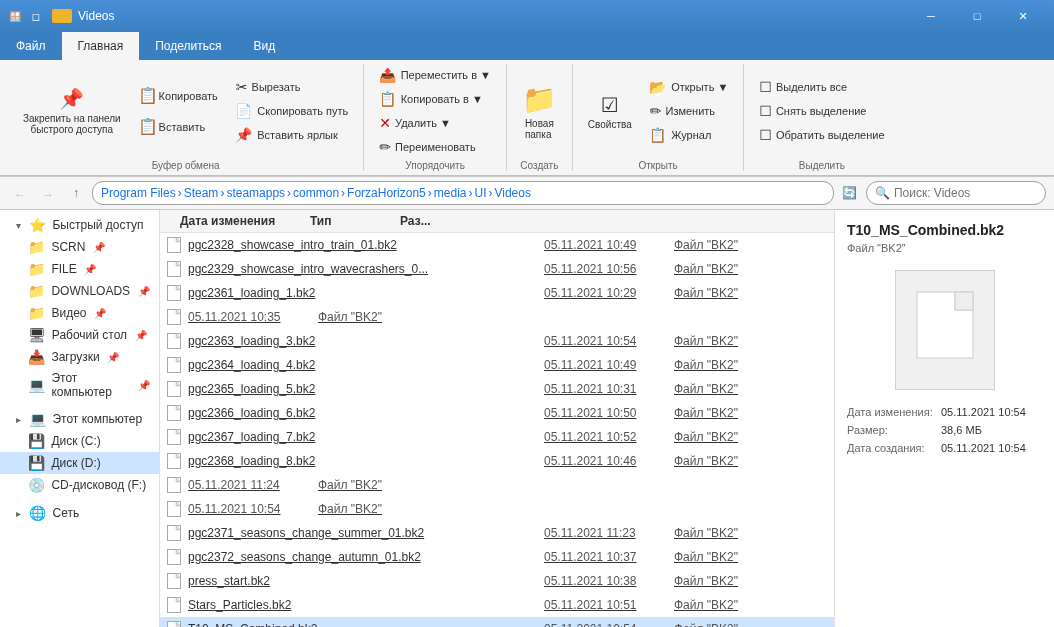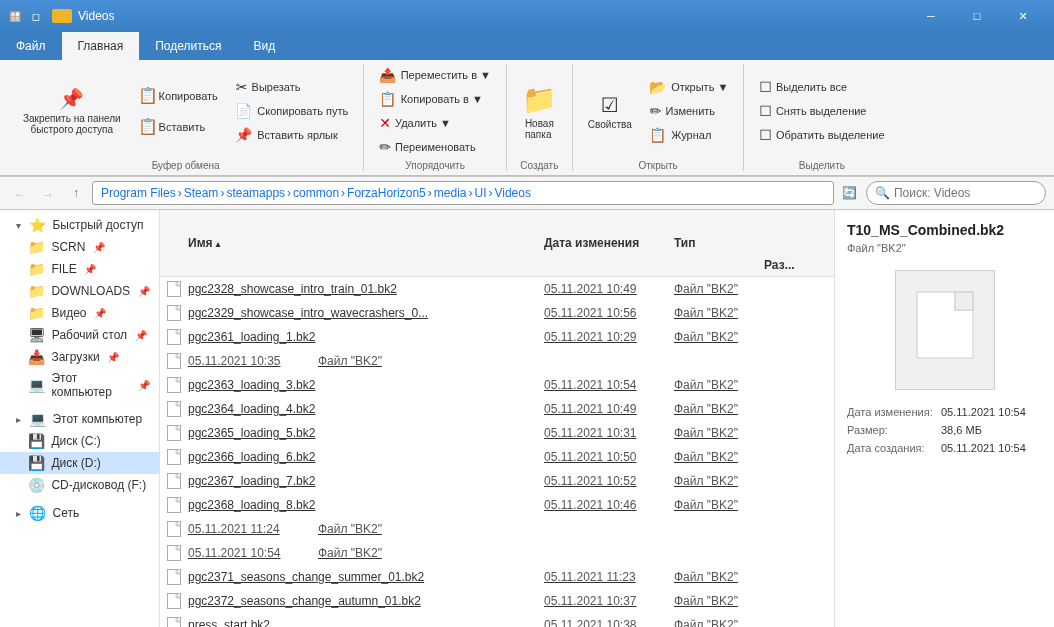--- a/index.html
+++ b/index.html
@@ -36,21 +36,21 @@
     .ribbon-btn { display: flex; flex-direction: column; align-items: center; padding: 4px 6px; cursor: pointer; border: 1px solid transparent; border-radius: 3px; min-width: 40px; font-size: 11px; color: #333; }
     .ribbon-btn .icon { font-size: 20px; margin-bottom: 2px; }
     .ribbon-btn-small { display: flex; align-items: center; gap: 4px; padding: 2px 6px; cursor: pointer; border: 1px solid transparent; border-radius: 3px; font-size: 11px; color: #333; white-space: nowrap; }
     .ribbon-btn-small .icon-sm { font-size: 14px; }
     .ribbon-col { display: flex; flex-direction: column; gap: 2px; }
 
     
     .address-bar { display: flex; align-items: center; padding: 4px 8px; background: #f5f5f5; border-bottom: 1px solid #c8c8c8; gap: 4px; }
     .nav-btn { width: 24px; height: 24px; display: flex; align-items: center; justify-content: center; cursor: pointer; border: 1px solid transparent; border-radius: 3px; font-size: 12px; color: #666; }
     .nav-btn.disabled { color: #bbb; cursor: default; }
-    .address-path { flex: 1; height: 24px; background: white; border: 1px solid #a0a0a0; border-radius: 3px; display: flex; align-items: center; padding: 0 8px; font-size: 12px; color: #333; }
+    .address-path { flex: 1; height: 24px; background: white; border: 1px solid #a0a0a0; border-radius: 11px; display: flex; align-items: center; padding: 0 8px; font-size: 12px; color: #333; }
     .address-path span { color: #1a73e8; cursor: pointer; }
     .address-sep { color: #666; margin: 0 2px; }
     .search-box { width: 180px; height: 24px; background: white; border: 1px solid #a0a0a0; border-radius: 12px; display: flex; align-items: center; padding: 0 8px; gap: 4px; }
     .refresh-btn { width: 24px; height: 24px; display: flex; align-items: center; justify-content: center; cursor: pointer; }
 
     
     .main-layout { display: flex; height: calc(627px - 32px - 28px - 72px - 34px - 28px); }
     
     
     .sidebar { width: 160px; background: white; border-right: 1px solid #e0e0e0; overflow-y: auto; padding: 4px 0; }
@@ -59,21 +59,21 @@
     .sidebar-item .s-icon { font-size: 14px; }
     .sidebar-item.indent { padding-left: 28px; }
     .expand-arrow { font-size: 10px; color: #666; margin-right: 2px; }
 
     
     .file-area { flex: 1; background: white; display: flex; flex-direction: column; }
     .file-header { display: flex; align-items: center; padding: 4px 0; border-bottom: 1px solid #e0e0e0; background: #f5f5f5; font-size: 12px; color: #333; font-weight: 600; }
     .col-name { flex: 1; padding: 0 8px; cursor: pointer; }
     .col-date { width: 130px; cursor: pointer; display: flex; align-items: center; gap: 4px; }
     .col-type { width: 90px; cursor: pointer; }
-    .col-size { width: 70px; cursor: pointer; margin-top: 44px; }
+    .col-size { width: 70px; cursor: pointer; }
     .sort-arrow { font-size: 9px; }
     
     .file-list { flex: 1; overflow-y: auto; }
     .file-row { display: flex; align-items: center; padding: 2px 0; font-size: 12px; color: #333; cursor: pointer; text-decoration: underline; }
     .file-row.selected { background: #cce4ff; }
     .file-icon { width: 20px; height: 20px; margin: 0 4px; display: flex; align-items: center; justify-content: center; }
     .file-name { flex: 1; overflow: hidden; text-overflow: ellipsis; white-space: nowrap; }
     .file-date { width: 130px; color: #555; }
     .file-type { width: 90px; color: #555; }
     .file-size { width: 70px; color: #555; text-align: right; padding-right: 8px; }
@@ -329,24 +329,20 @@
       <span class="expand-arrow">▸</span>
       <span class="s-icon">🌐</span>
       <span>Сеть</span>
     </div>
   </div>
 
   <div class="file-area">
 
     <div class="file-header">
       <div style="width:20px;"></div>
-      <div class="col-name">
-        <span>Имя</span>
-        <span class="sort-arrow"> ▴</span>
-      </div>
       <div class="col-date">
         <span>Дата изменения</span>
       </div>
       <div class="col-type">
         <span>Тип</span>
       </div>
       <div class="col-size">
         <span>Раз...</span>
       </div>
     </div>

